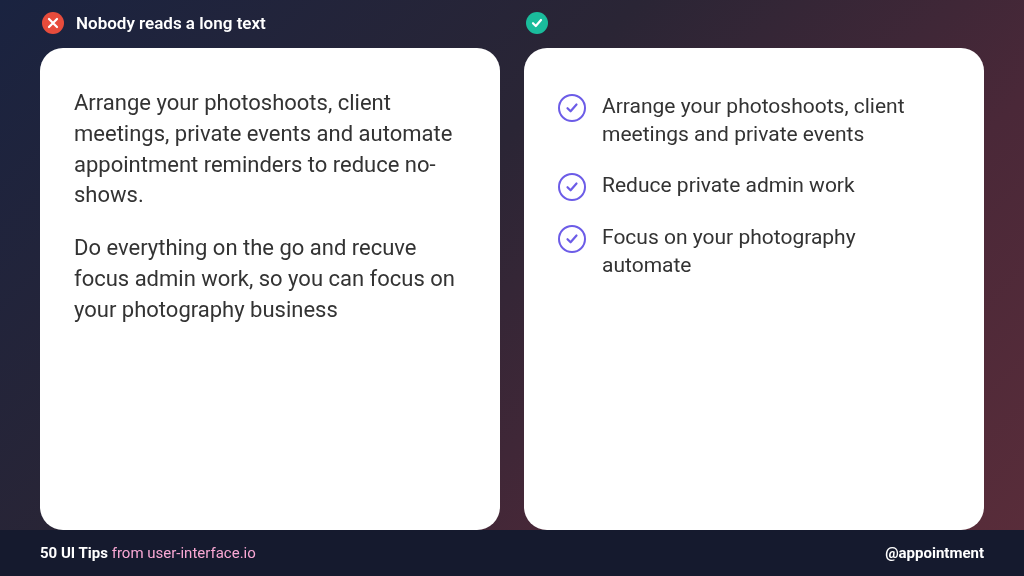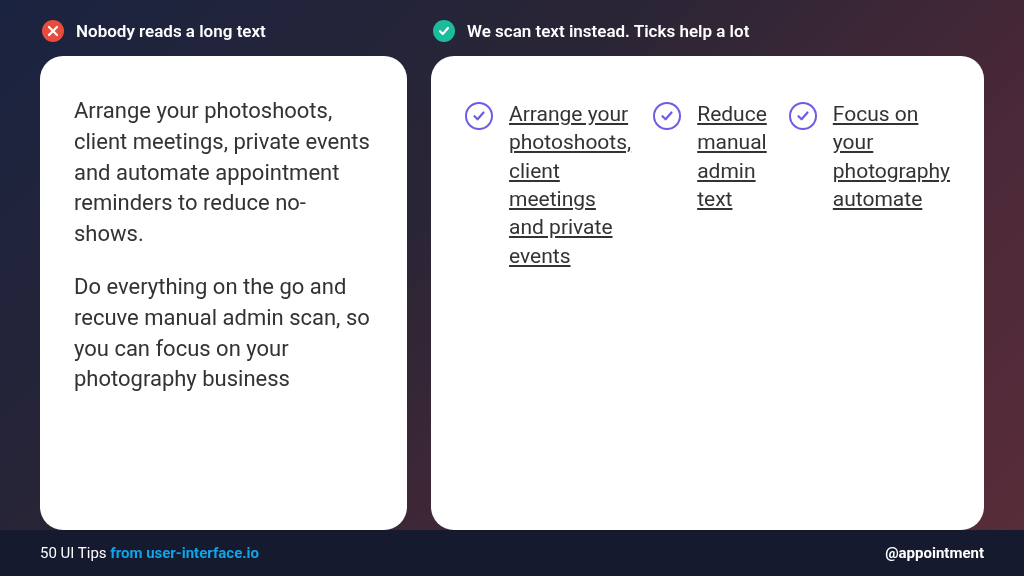--- a/index.html
+++ b/index.html
@@ -5,21 +5,21 @@
   * { margin: 0; padding: 0; box-sizing: border-box; }
   html, body { width: 1024px; height: 576px; overflow: hidden; }
   body {
     font-family: -apple-system, BlinkMacSystemFont, "Segoe UI", Roboto, "Helvetica Neue", Arial, sans-serif;
     background: linear-gradient(135deg, #1a2340 0%, #2a2535 40%, #4a2838 70%, #5a2d3a 100%);
     position: relative;
   }
   .content {
     display: flex;
     gap: 24px;
-    padding: 20px 40px 0 40px;
+    padding: 12px 40px 0 40px;
     height: 530px;
   }
   .column {
     flex: 1;
     display: flex;
     flex-direction: column;
   }
   .column-header {
     display: flex;
     align-items: center;
@@ -53,23 +53,23 @@
   }
   .card-left p {
     font-size: 22px;
     line-height: 1.4;
     color: #333;
     margin-bottom: 22px;
   }
   .card-left p:last-child { margin-bottom: 0; }
   .bullet-list {
     display: flex;
+    flex-direction: column;
     gap: 22px;
     padding-top: 4px;
-    text-decoration: underline;
   }
   .bullet-item {
     display: flex;
     align-items: flex-start;
     gap: 16px;
   }
   .tick {
     width: 28px;
     height: 28px;
     border-radius: 50%;
@@ -93,70 +93,69 @@
     bottom: 0;
     height: 46px;
     background: #151a2e;
     display: flex;
     align-items: center;
     justify-content: space-between;
     padding: 0 40px;
     color: #ffffff;
     font-size: 15px;
   }
-  .footer-left .bold { font-weight: 400; }
-  .footer-left .light { font-weight: 700; color: #0ea5e9; }
+  .footer-left .bold { font-weight: 700; }
+  .footer-left .light { font-weight: 400; color: #f9a8d4; }
   .footer-right { font-weight: 700; }
 </style>
 </head>
 <body>
 
 <div class="content">
 
   <div class="column">
     <div class="column-header">
       <span class="badge badge-x">
         <svg viewBox="0 0 12 12">
             <path d="M2 2 L10 10 M10 2 L2 10" stroke="#fff" stroke-width="2.2" stroke-linecap="round" fill="none"></path>
           </svg>
       </span>
       <span class="column-title">Nobody reads a long text</span>
     </div>
     <div class="card card-left">
       <p>Arrange your photoshoots, client meetings, private events and automate appointment reminders to reduce no-shows.</p>
-      <p>Do everything on the go and recuve manual admin scan, so you can focus on your photography business</p>
+      <p>Do everything on the go and recuve focus admin work, so you can focus on your photography business</p>
     </div>
   </div>
 
   <div class="column">
     <div class="column-header">
       <span class="badge badge-check">
         <svg viewBox="0 0 12 12">
             <path d="M2 6.2 L4.8 9 L10 3" stroke="#fff" stroke-width="2.2" stroke-linecap="round" stroke-linejoin="round" fill="none"></path>
           </svg>
       </span>
-      <span class="column-title">We scan text instead. Ticks help a lot</span>
     </div>
     <div class="card">
       <div class="bullet-list">
         <div class="bullet-item">
           <span class="tick">
             <svg viewBox="0 0 14 14">
                 <path d="M2.5 7.2 L5.6 10.3 L11.5 3.5" stroke="#6c5ce7" stroke-width="2.2" stroke-linecap="round" stroke-linejoin="round" fill="none"></path>
               </svg>
           </span>
           <span class="bullet-text">Arrange your photoshoots, client meetings and private events</span>
         </div>
         <div class="bullet-item">
           <span class="tick">
             <svg viewBox="0 0 14 14">
                 <path d="M2.5 7.2 L5.6 10.3 L11.5 3.5" stroke="#6c5ce7" stroke-width="2.2" stroke-linecap="round" stroke-linejoin="round" fill="none"></path>
               </svg>
           </span>
-          <span class="bullet-text">Reduce manual admin text</span>
+          <span class="bullet-text">Reduce private admin work</span>
         </div>
         <div class="bullet-item">
           <span class="tick">
             <svg viewBox="0 0 14 14">
                 <path d="M2.5 7.2 L5.6 10.3 L11.5 3.5" stroke="#6c5ce7" stroke-width="2.2" stroke-linecap="round" stroke-linejoin="round" fill="none"></path>
               </svg>
           </span>
           <span class="bullet-text">Focus on your photography automate</span>
         </div>
       </div>

